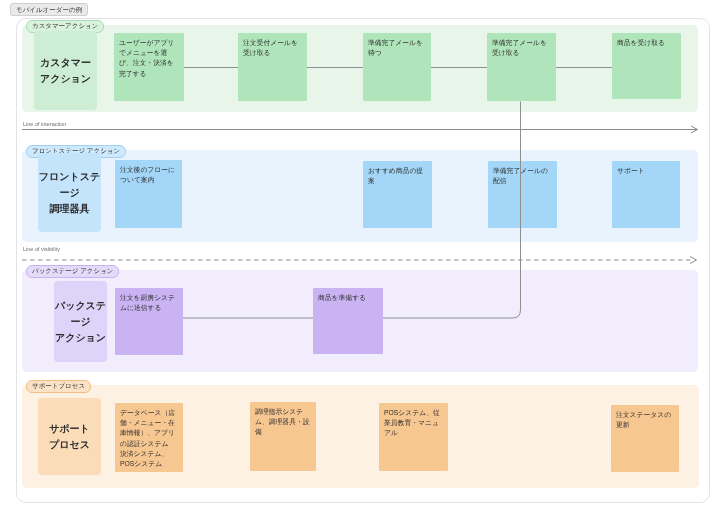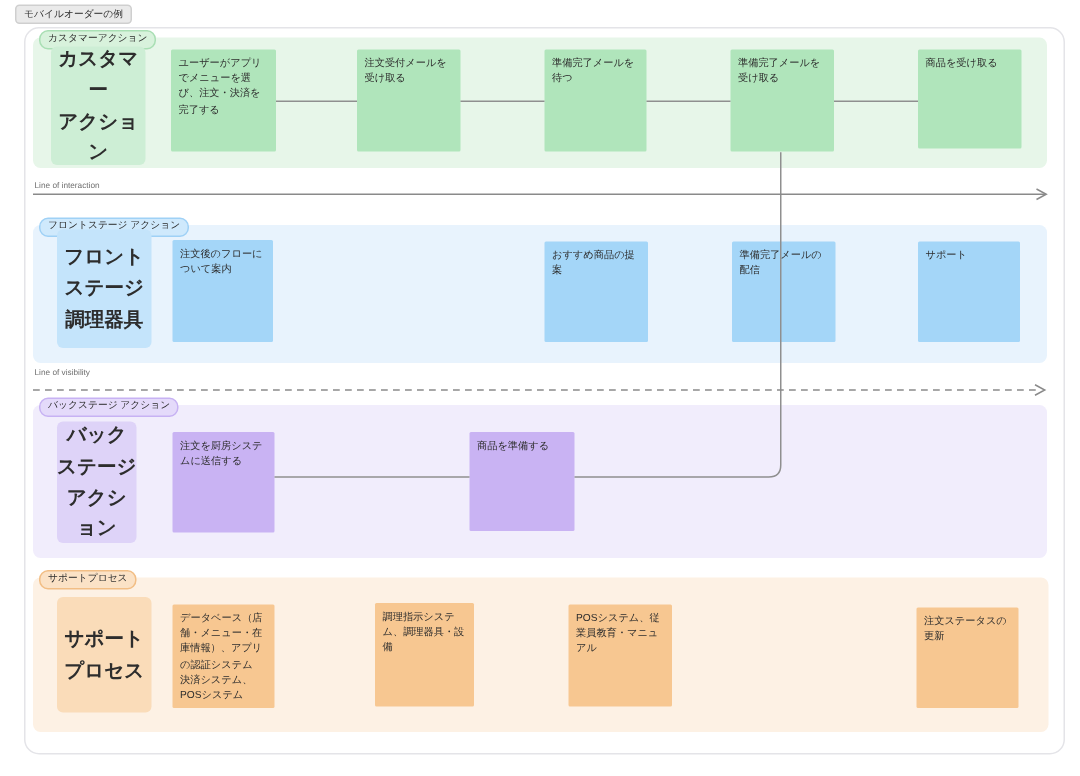--- a/index.html
+++ b/index.html
@@ -37,21 +37,21 @@
     border:1px solid var(--badge-border);
     border-radius:6px;padding:2.5px 5px;
     font-size:6.5px;line-height:1;white-space:nowrap;
     pointer-events:auto;
   }
   .lane .lane-header{
     z-index:3;
     background:var(--header-bg);
     border-radius:4px;
     display:flex;align-items:center;justify-content:center;text-align:center;
-    font-size:13px;font-weight:700;line-height:1.6;white-space:pre-line;
+    font-size:10px;font-weight:700;line-height:1.6;white-space:pre-line;
     pointer-events:auto;
   }
   .lane .sticky{
     z-index:3;
     background:var(--sticky-bg);
     border-radius:1px;
     padding:5px 5px;
     font-size:6.8px;line-height:1.5;
     white-space:pre-line;overflow-wrap:anywhere;word-break:break-all;
     overflow:hidden;
@@ -112,21 +112,21 @@
 調理器具</div>
   <div class="abs sticky" style="left:115px;top:160px;width:67px;height:68px;">注文後のフローについて案内</div>
   <div class="abs sticky" style="left:363px;top:161px;width:69px;height:67px;">おすすめ商品の提案</div>
   <div class="abs sticky" style="left:488px;top:161px;width:69px;height:67px;">準備完了メールの配信</div>
   <div class="abs sticky" style="left:612px;top:161px;width:68px;height:67px;">サポート</div>
 </div>
 
 <div class="lane" style="--section: #f1edfc; --badge-bg: #e4dafa; --badge-border: #c7b2f3; --header-bg: #ded3f8; --sticky-bg: #c9b3f3;">
   <div class="abs section" style="left:22px;top:270px;width:676px;height:102px;"></div>
   <div class="abs lane-badge" style="left:26px;top:264.5px;">バックステージ アクション</div>
-  <div class="abs lane-header" style="left:38px;top:281px;width:53px;height:81px;">バックステージ
+  <div class="abs lane-header" style="left:54px;top:281px;width:53px;height:81px;">バックステージ
 アクション</div>
   <div class="abs sticky" style="left:115px;top:288px;width:68px;height:67px;">注文を厨房システムに送信する</div>
   <div class="abs sticky" style="left:313px;top:288px;width:70px;height:66px;">商品を準備する</div>
 </div>
 
 <div class="lane" style="--section: #fdf1e4; --badge-bg: #fbe2c6; --badge-border: #f2be85; --header-bg: #fadcb9; --sticky-bg: #f7c791;">
   <div class="abs section" style="left:22px;top:385px;width:677px;height:103px;"></div>
   <div class="abs lane-badge" style="left:26px;top:379.5px;">サポートプロセス</div>
   <div class="abs lane-header" style="left:38px;top:398px;width:63px;height:77px;">サポート
 プロセス</div>

